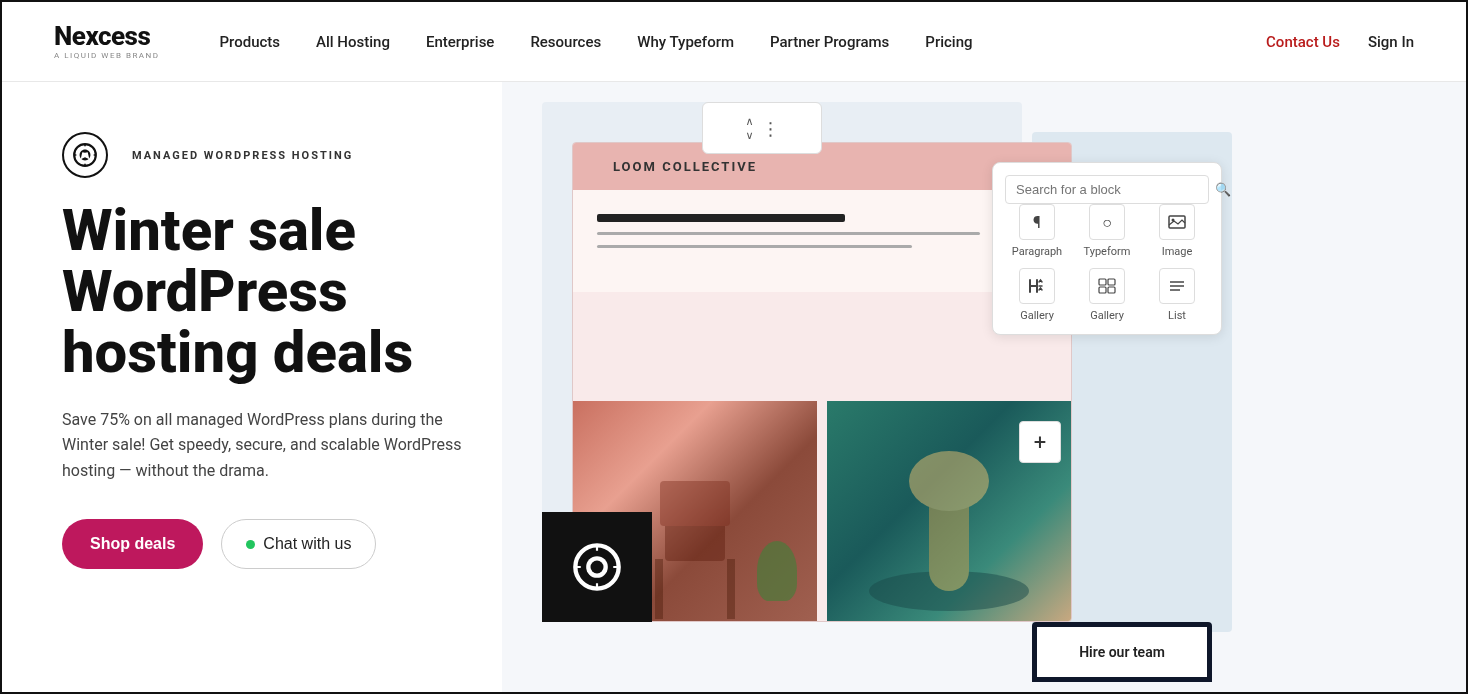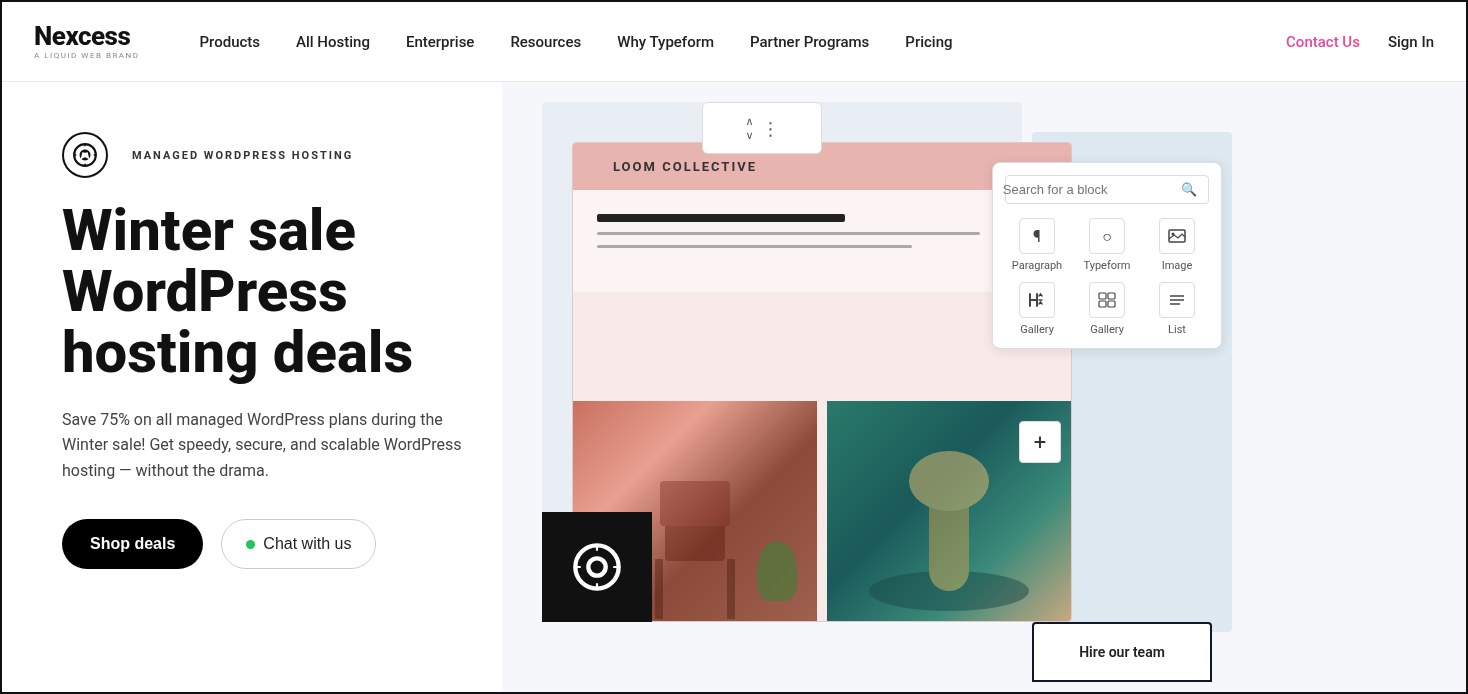--- a/index.html
+++ b/index.html
@@ -9,21 +9,21 @@
       width: 1468px;
       height: 694px;
       overflow: hidden;
       border: 2px solid #111;
     }
 
     
     header {
       display: flex;
       align-items: center;
-      padding: 0 32px;
+      padding: 0 52px;
       height: 80px;
       border-bottom: 1px solid #e8e8e8;
       position: relative;
       z-index: 10;
       background: #fff;
     }
     .logo-wrap {
       display: flex;
       flex-direction: column;
       margin-right: 60px;
@@ -59,21 +59,21 @@
       display: flex;
       align-items: center;
       gap: 28px;
     }
     .header-right a {
       text-decoration: none;
       color: #222;
       font-size: 15px;
       font-weight: 500;
     }
-    .header-right .contact { color: #ec4899; }
+    .header-right .contact { color: #b91c1c; }
     .header-right .signin { color: #222; }
 
     
     main {
       display: flex;
       height: calc(694px - 80px);
       overflow: hidden;
     }
 
     
@@ -327,23 +327,21 @@
       padding: 12px;
       z-index: 7;
       box-shadow: 0 2px 12px rgba(0,0,0,0.1);
     }
     .block-search {
       display: flex;
       align-items: center;
       border: 1px solid #ddd;
       border-radius: 4px;
       padding: 6px 10px;
-      gap: 3px;
-      margin-bottom: 14px;
-      justify-content: flex-end;
+      gap: 23px;
     }
     .block-search input {
       border: none;
       outline: none;
       font-size: 13px;
       color: #999;
       flex: 1;
       background: transparent;
     }
     .search-icon-small {
@@ -397,21 +395,21 @@
     }
 
     
     .hire-card {
       position: absolute;
       bottom: 0;
       right: -10px;
       width: 180px;
       height: 60px;
       background: #fff;
-      border: 2px solid #0f172a;
+      border: 5px solid #0f172a;
       display: flex;
       align-items: center;
       justify-content: center;
       font-size: 14px;
       font-weight: 600;
       color: #222;
       z-index: 9;
       border-radius: 4px 4px 0 0;
     }
 
@@ -474,21 +472,21 @@
           <path d="M9.5 9.5L8 16l4-2 4 2-1.5-6.5L12 10l-2.5-.5z" fill="#fff"></path>
         </svg>
       </div>
       <span class="wp-label">MANAGED WORDPRESS HOSTING</span>
     </div>
 
     <h1 class="hero-title">Winter sale WordPress hosting deals</h1>
     <p class="hero-desc">Save 75% on all managed WordPress plans during the Winter sale! Get speedy, secure, and scalable WordPress hosting — without the drama.</p>
 
     <div class="cta-row">
-      <button class="btn-primary" style="background:#000000;text-align:right;">Shop deals</button>
+      <button class="btn-primary" style="background:#be185d;text-align:right;">Shop deals</button>
       <button class="btn-chat">
         <span class="chat-dot"></span>
         <span>Chat with us</span>
       </button>
     </div>
   </section>
 
   <section class="hero-right">
     <div class="editor-mockup">
 

